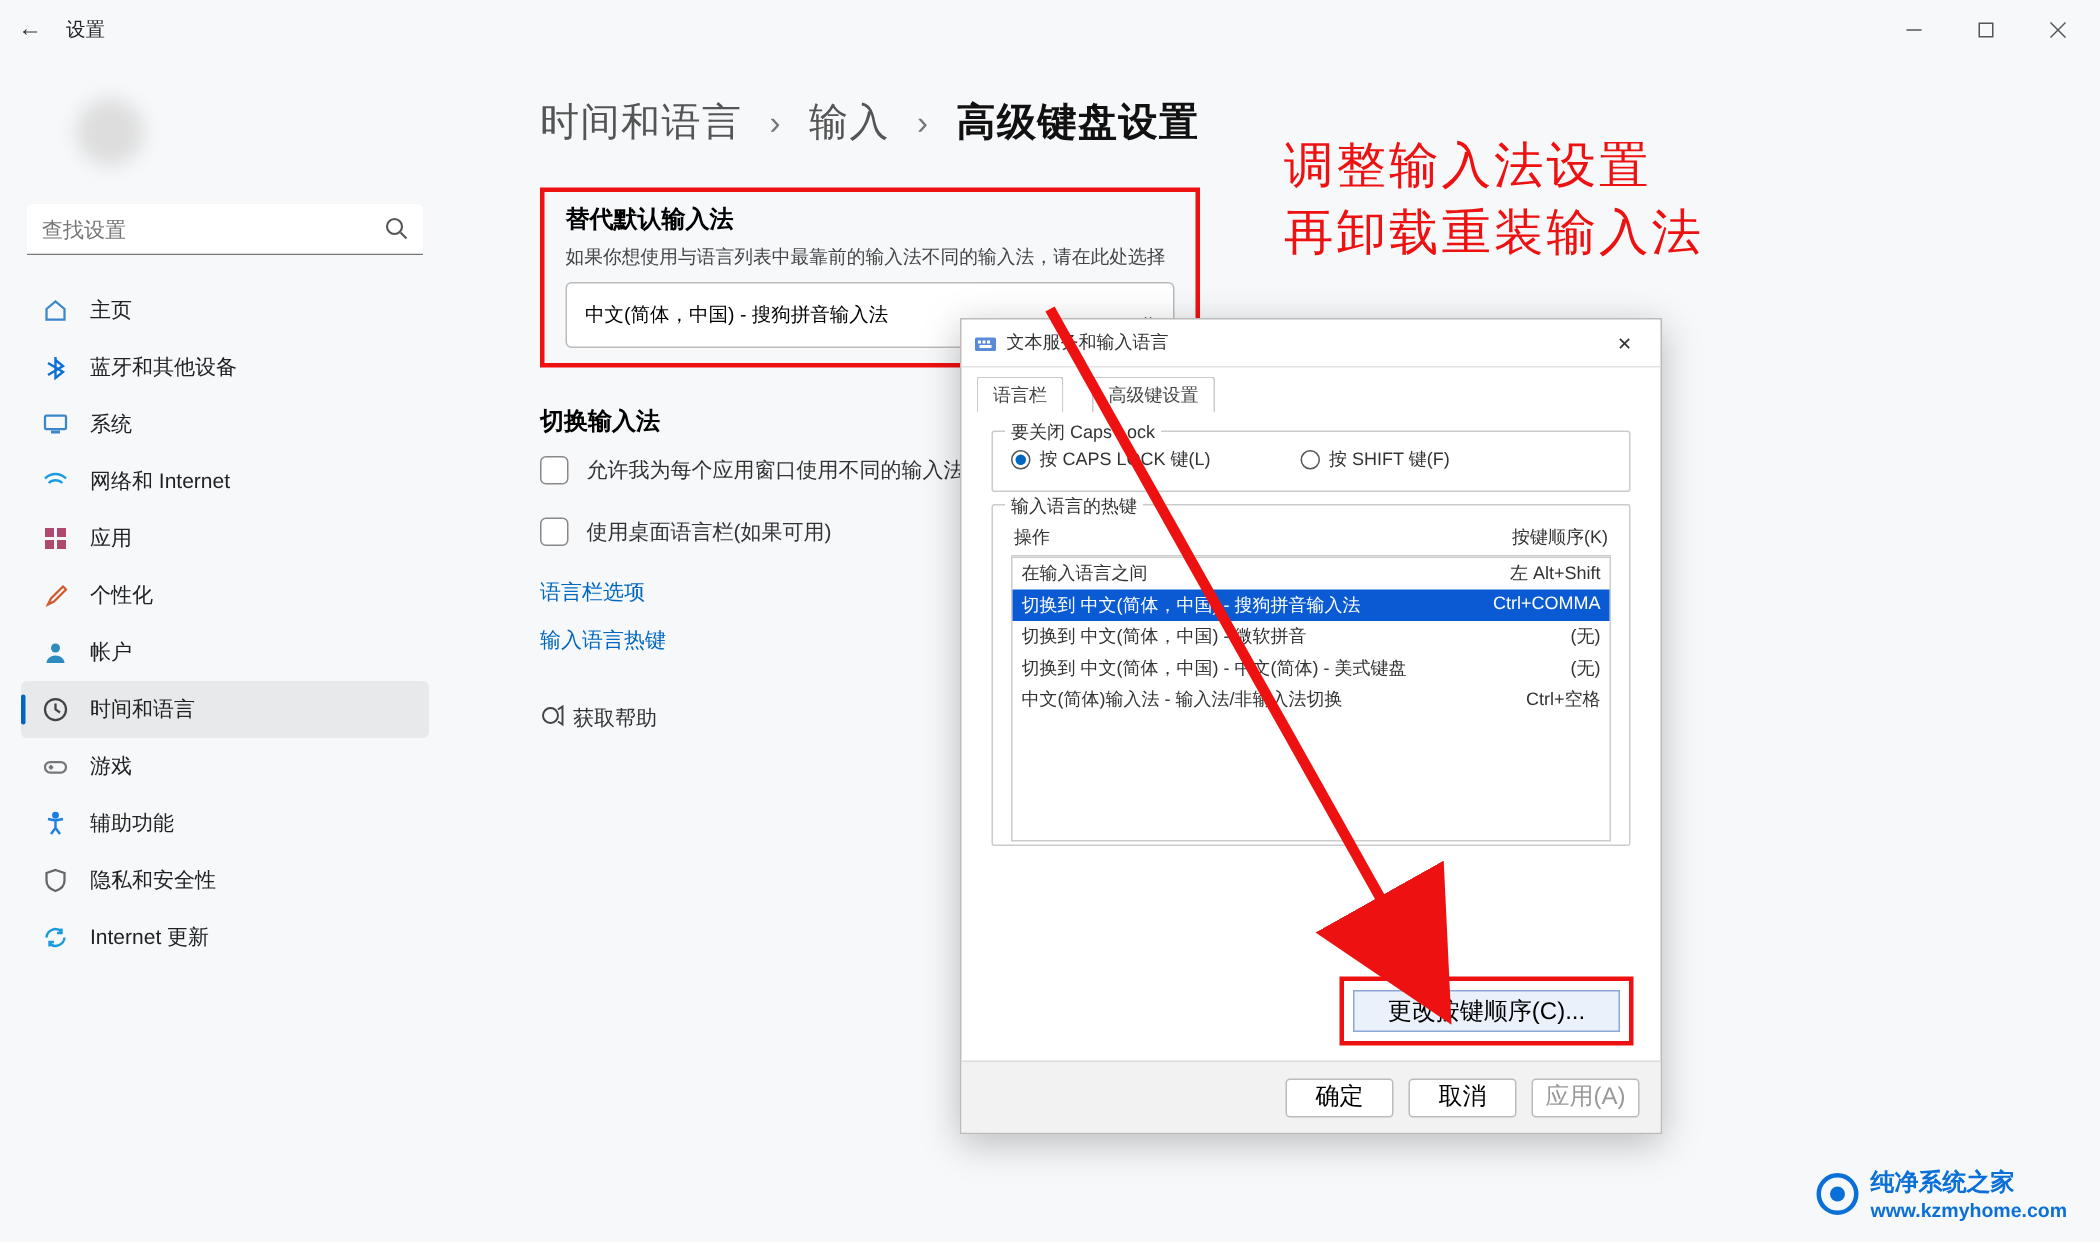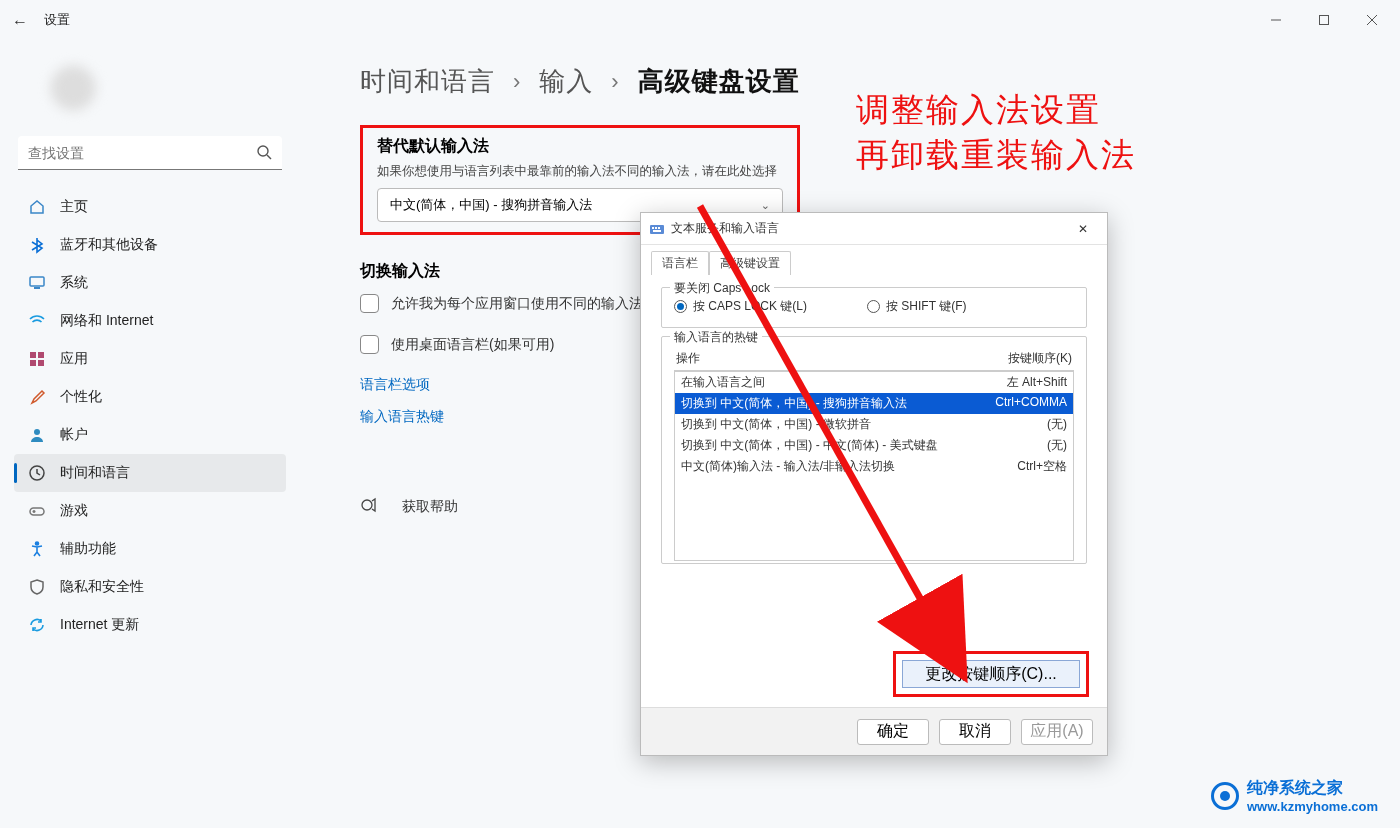--- a/index.html
+++ b/index.html
@@ -24,38 +24,38 @@
 
   .main { flex:1; padding:24px 40px 0 60px; position:relative; }
   .breadcrumb { display:flex; align-items:center; gap:18px; font-size:26px; font-weight:600; color:#222; margin-bottom:26px; letter-spacing:1px;}
   .bc-sep { color:#777; font-size:22px; font-weight:400; }
   .bc-link { color:#555; font-weight:500; }
   .bc-last { color:#111; }
 
   .redbox { border:3px solid #e11; padding:8px 14px 10px 14px; width:440px; }
   .section-title { font-size:16px; font-weight:600; margin-bottom:6px; }
   .section-desc { font-size:12.5px; color:#444; margin-bottom:8px; }
-  .dropdown { height:34px; border:1px solid #bbb; border-radius:4px; display:flex; align-items:center; justify-content:space-between; padding:0 12px; font-size:13px; background:#fff; }
+  .dropdown { height:44px; border:1px solid #bbb; border-radius:4px; display:flex; align-items:center; justify-content:space-between; padding:0 12px; font-size:13px; background:#fff; }
   .chev { color:#666; font-size:11px; }
 
   .sect { margin-top:26px; width:440px; }
   .chkrow { display:flex; align-items:center; gap:12px; font-size:14px; color:#333; margin:12px 0 22px 0; }
   .chk { width:19px; height:19px; border:1.5px solid #888; border-radius:4px; background:#fff; }
   .linktext { color:#0067c0; font-size:14px; margin:14px 0; display:block; }
-  .helprow { display:flex; align-items:center; gap:24px; margin-top:70px; font-size:14px; color:#333; }
+  .helprow { display:flex; align-items:center; gap:4px; margin-top:32px; font-size:14px; color:#333; }
 
   
   .annot { position:absolute; left:856px; top:88px; font-size:33px; color:#e11; font-weight:500; line-height:1.35; letter-spacing:2px; }
 
   
   .dialog { position:absolute; left:640px; top:212px; width:468px; height:544px; background:#fff; border:1px solid #bbb; box-shadow:0 6px 24px rgba(0,0,0,.25); }
   .dlg-titlebar { height:32px; display:flex; align-items:center; padding:0 8px; border-bottom:1px solid #e3e3e3; font-size:12px; color:#333; }
   .dlg-titlebar .dicon { width:16px; height:16px; margin-right:6px; }
   .dlg-close { margin-left:auto; width:32px; text-align:center; cursor:pointer; }
-  .dlg-tabs { display:flex; gap:0; padding:6px 10px 0 10px; font-size:12px; }
+  .dlg-tabs { display:flex; gap:19px; padding:6px 10px 0 10px; font-size:12px; }
   .dlg-tab { padding:3px 10px; border:1px solid #ccc; border-bottom:none; background:#fff; border-radius:2px 2px 0 0; color:#444;}
   .dlg-body { padding:4px 20px; font-size:12px; color:#333; }
   .grp { border:1px solid #ccc; border-radius:2px; padding:10px 12px 12px 12px; margin-top:8px; position:relative; }
   .grp-legend { position:absolute; top:-8px; left:8px; background:#fff; padding:0 4px; font-size:12px; }
   .radios { display:flex; gap:60px; }
   .radio { display:flex; align-items:center; gap:6px; }
   .rdot { width:13px; height:13px; border:1.5px solid #555; border-radius:50%; display:flex; align-items:center; justify-content:center;}
   .rdot.sel::after{content:"";width:7px;height:7px;background:#0067c0;border-radius:50%;}
   .tblhead { display:flex; justify-content:space-between; border-bottom:1px solid #ccc; padding:3px 2px; font-size:12px; color:#333;}
   .tblbody { border:1px solid #ccc; height:190px; background:#fff; font-size:12px; }

